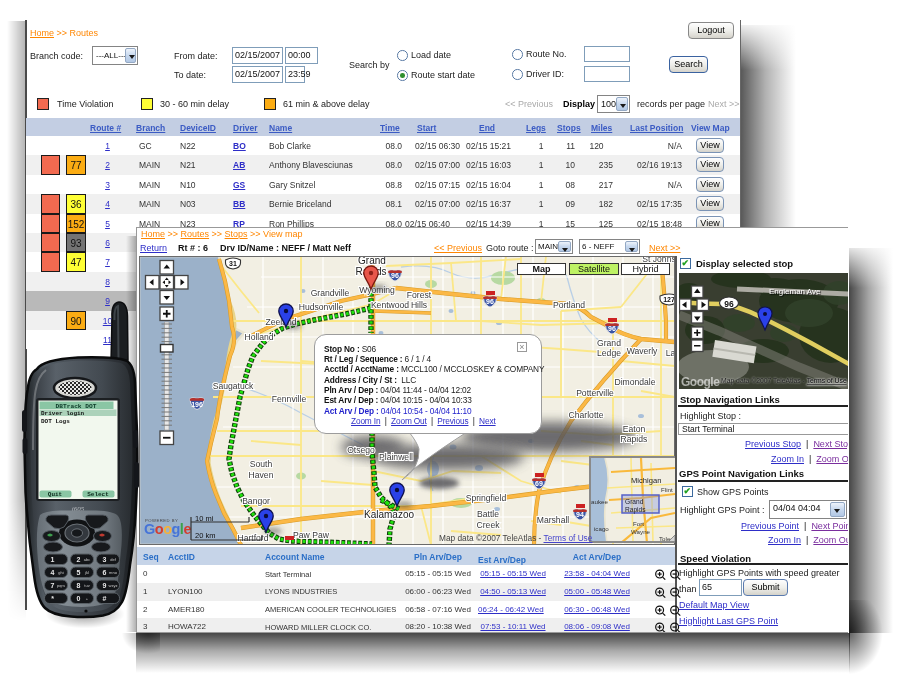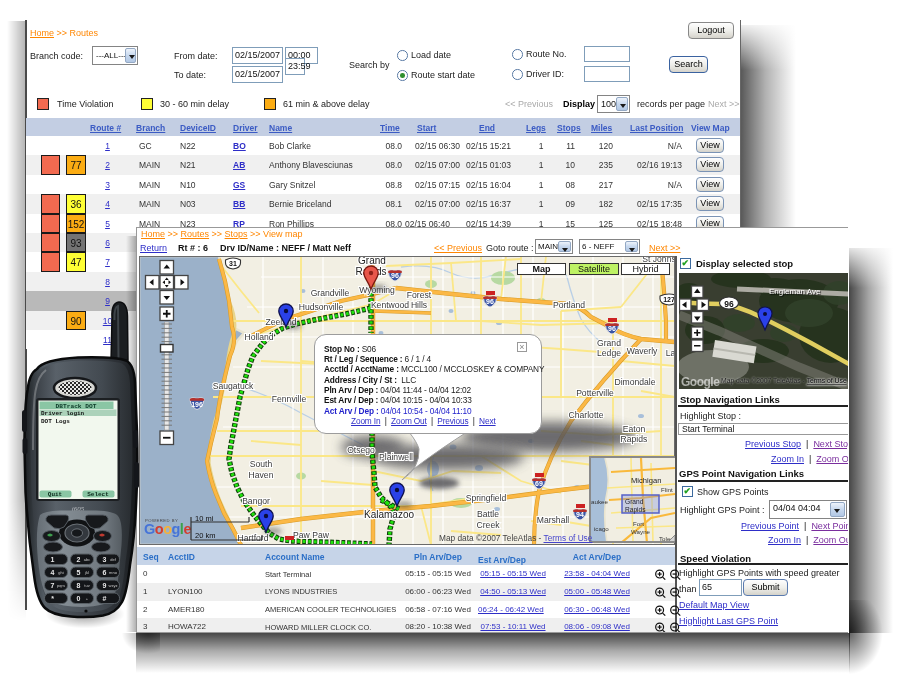--- a/index.html
+++ b/index.html
@@ -30,21 +30,21 @@
 <div class="a" style="left:741px;top:25px;width:55px;height:45px;background:linear-gradient(to bottom,rgba(255,255,255,0.9),rgba(255,255,255,0))"></div>
 <div class="a" style="left:25px;top:20px;width:716px;height:590px;background:#fff;border-left:2px solid #4a4a4a;border-right:1px solid #666"></div>
 <div class="a" style="left:30px;top:28px;color:#FF8600"><span style="text-decoration:underline">Home</span> &gt;&gt; Routes</div>
 <div class="a" style="left:30px;top:51px;color:#222">Branch code:</div>
 <div class="sel" style="left:92px;top:46px;width:46px;height:19px;line-height:17px;font-size:8px">---ALL---<span class="sarr" style="width:11px"></span></div>
 <div class="a" style="left:174px;top:51px;color:#222">From date:</div>
 <div class="inp" style="left:232px;top:47px;width:51px;height:17px">02/15/2007</div>
 <div class="inp" style="left:285px;top:47px;width:33px;height:17px">00:00</div>
 <div class="a" style="left:174px;top:70px;color:#222">To date:</div>
 <div class="inp" style="left:232px;top:66px;width:51px;height:17px">02/15/2007</div>
-<div class="inp" style="left:285px;top:58px;width:20px;height:17px">23:59</div>
+<div class="inp" style="left:285px;top:66px;width:20px;height:17px">23:59</div>
 <div class="a" style="left:349px;top:60px;color:#222">Search by</div>
 <div class="a" style="left:397px;top:50px;width:10.5px;height:10.5px;border:1px solid #5A7BA5;border-radius:50%;background:#fff"></div>
 <div class="a" style="left:411px;top:50px;color:#222">Load date</div>
 <div class="a" style="left:397px;top:70px;width:10.5px;height:10.5px;border:1px solid #5A7BA5;border-radius:50%;background:#fff">
     <div class="a" style="left:2.2px;top:2.2px;width:4.6px;height:4.6px;border-radius:50%;background:#2F8F2F"></div>
   </div>
 <div class="a" style="left:411px;top:70px;color:#222">Route start date</div>
 <div class="a" style="left:512px;top:49px;width:10.5px;height:10.5px;border:1px solid #5A7BA5;border-radius:50%;background:#fff"></div>
 <div class="a" style="left:526px;top:49px;color:#222">Route No.</div>
 <div class="inp" style="left:584px;top:46px;width:46px;height:16px"></div>
@@ -83,33 +83,33 @@
     <span class="lnk" style="position:absolute;left:69px;width:25px;text-align:center;top:5px">1</span>
     <span style="position:absolute;left:113px;top:5px;color:#333">GC</span>
     <span style="position:absolute;left:154px;top:5px;color:#333">N22</span>
     <span class="lnk b" style="position:absolute;left:207px;top:5px">BO</span>
     <span style="position:absolute;left:243px;top:5px;color:#333">Bob Clarke</span>
     <span style="position:absolute;left:336px;width:40px;text-align:right;top:5px;color:#333">08.0</span>
     <span style="position:absolute;left:379px;width:55px;text-align:right;top:5px;color:#333">02/15 06:30</span>
     <span style="position:absolute;left:432px;width:53px;text-align:right;top:5px;color:#333">02/15 15:21</span>
     <span style="position:absolute;left:509px;width:12px;text-align:center;top:5px;color:#333">1</span>
     <span style="position:absolute;left:519px;width:30px;text-align:right;top:5px;color:#333">11</span>
-    <span style="position:absolute;left:554px;width:33px;text-align:right;top:5px;color:#333">120</span>
+    <span style="position:absolute;left:554px;width:33px;text-align:center;top:5px;color:#333">120</span>
     <span style="position:absolute;left:586px;width:70px;text-align:right;top:5px;color:#333">N/A</span>
     <div class="btn" style="left:670px;top:2px;width:28px;height:15px;line-height:13px;font-size:9px;border-color:#7A93B5">View</div>
   </div>
 <div class="a" style="left:26px;top:155.4px;width:714px;height:19.4px;background:#F0F0F0;font-size:8.5px">
     <span class="lnk" style="position:absolute;left:69px;width:25px;text-align:center;top:5px">2</span>
     <span style="position:absolute;left:113px;top:5px;color:#333">MAIN</span>
     <span style="position:absolute;left:154px;top:5px;color:#333">N21</span>
     <span class="lnk b" style="position:absolute;left:207px;top:5px">AB</span>
     <span style="position:absolute;left:243px;top:5px;color:#333">Anthony Blavesciunas</span>
     <span style="position:absolute;left:336px;width:40px;text-align:right;top:5px;color:#333">08.0</span>
     <span style="position:absolute;left:379px;width:55px;text-align:right;top:5px;color:#333">02/15 07:00</span>
-    <span style="position:absolute;left:432px;width:53px;text-align:right;top:5px;color:#333">02/15 01:03</span>
+    <span style="position:absolute;left:432px;width:53px;text-align:right;top:5px;color:#333">02/15 16:03</span>
     <span style="position:absolute;left:509px;width:12px;text-align:center;top:5px;color:#333">1</span>
     <span style="position:absolute;left:519px;width:30px;text-align:right;top:5px;color:#333">10</span>
     <span style="position:absolute;left:554px;width:33px;text-align:right;top:5px;color:#333">235</span>
     <span style="position:absolute;left:586px;width:70px;text-align:right;top:5px;color:#333">02/16 19:13</span>
     <div class="btn" style="left:670px;top:2px;width:28px;height:15px;line-height:13px;font-size:9px;border-color:#7A93B5">View</div>
   </div>
 <div class="a" style="left:41px;top:155.4px;width:19px;height:19.4px;background:#F26A50;border:1px solid #1a1a1a"></div>
 <div class="a" style="left:66px;top:155.4px;width:20px;height:19.4px;background:#FBAC13;border:1px solid #1a1a1a;text-align:center;line-height:19px;color:#111;font-size:10px">77</div>
 <div class="a" style="left:26px;top:174.8px;width:714px;height:19.4px;background:#FFFFFF;font-size:8.5px">
     <span class="lnk" style="position:absolute;left:69px;width:25px;text-align:center;top:5px">3</span>

